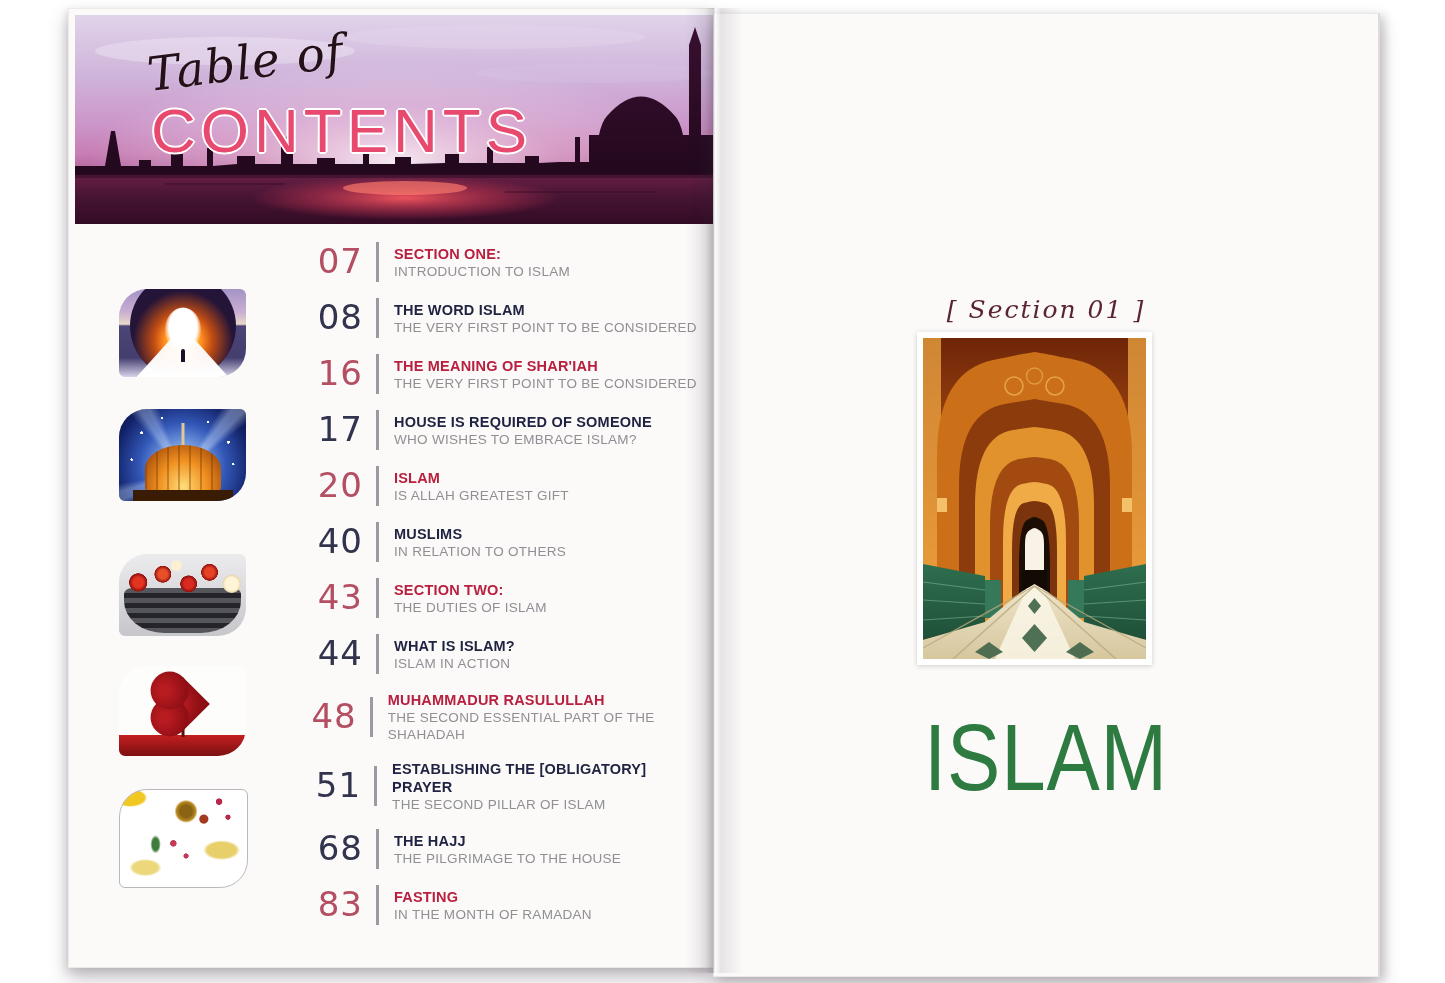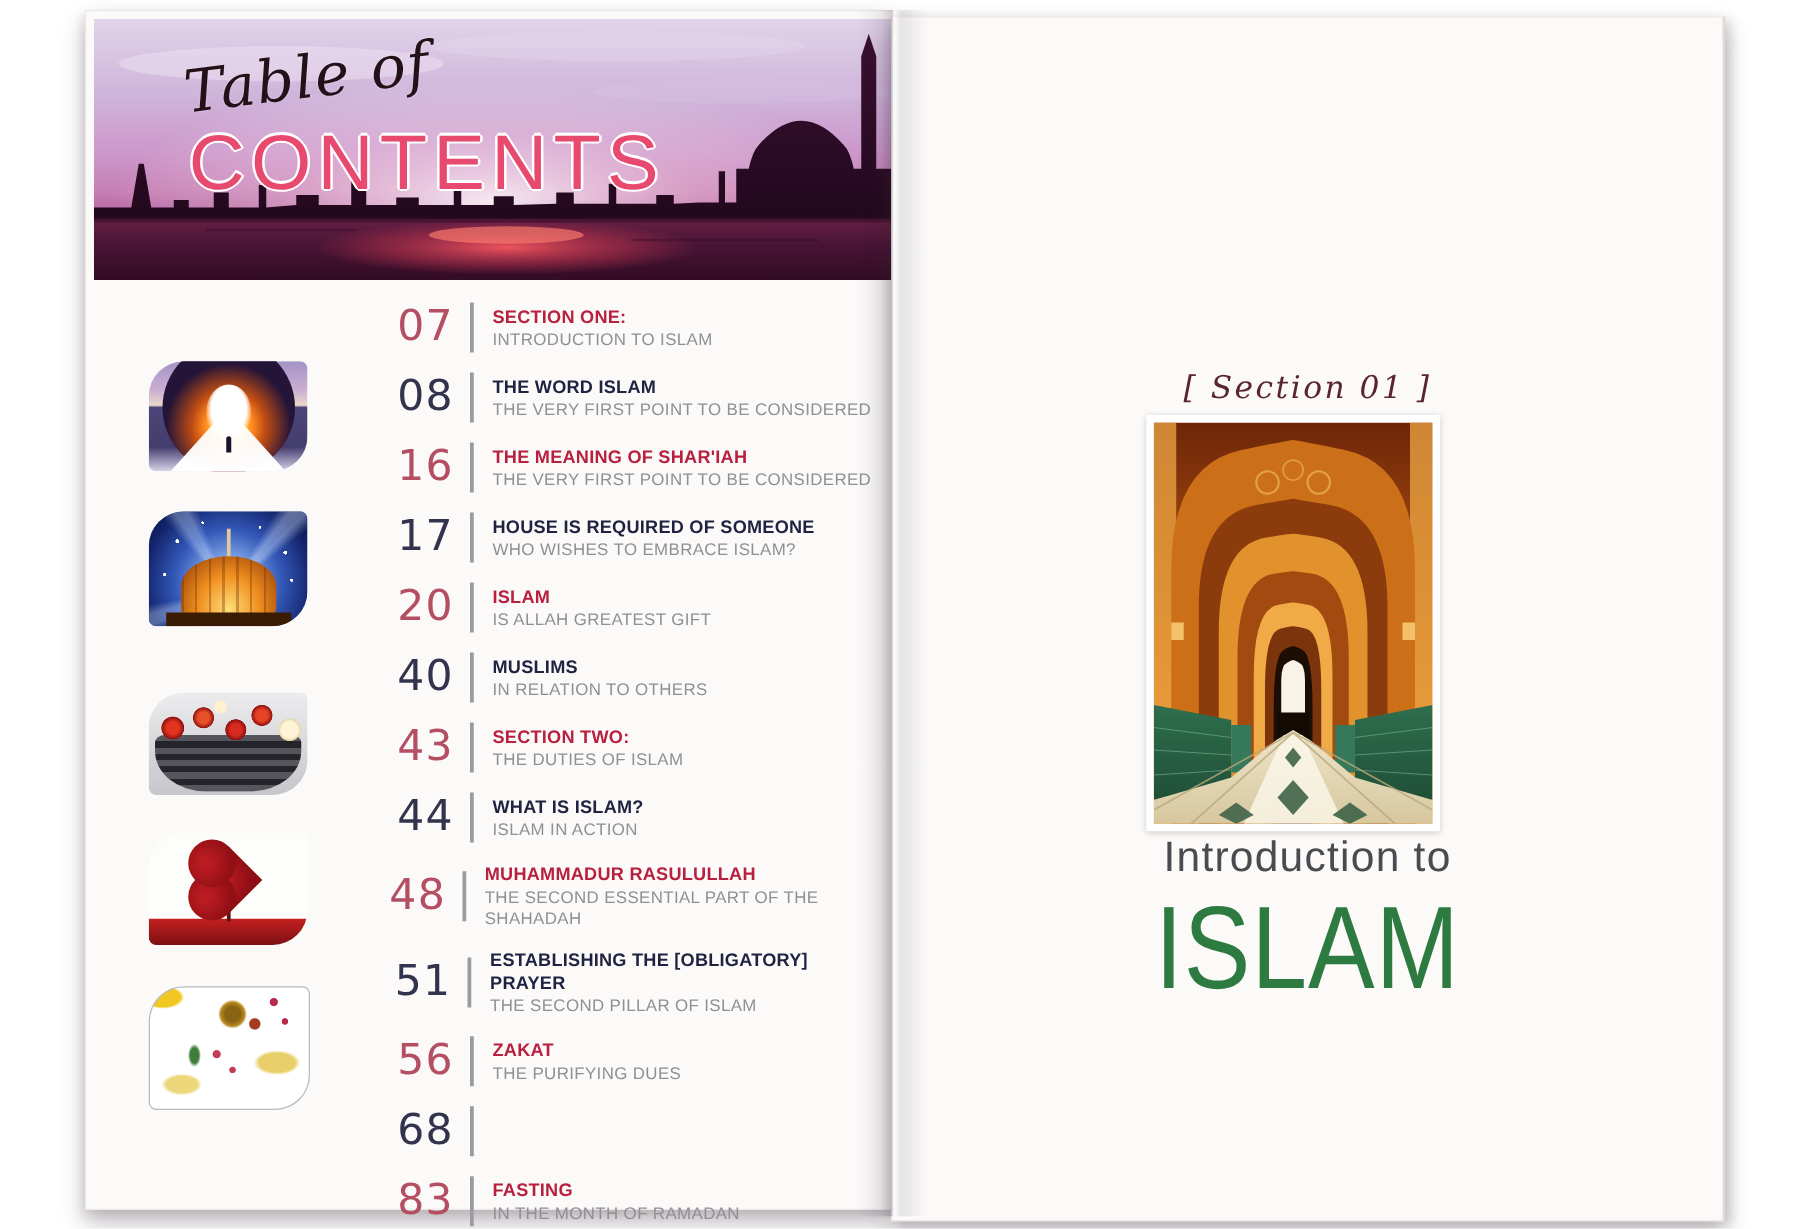--- a/index.html
+++ b/index.html
@@ -301,32 +301,28 @@
 
       <div class="toc-row dark">
         <div class="toc-num">51</div>
         <div class="toc-bar"></div>
         <div class="toc-text">
           <div class="toc-title">ESTABLISHING THE [OBLIGATORY] PRAYER</div>
           <div class="toc-sub">THE SECOND PILLAR OF ISLAM</div>
         </div>
       </div>
 
-      <div class="toc-row red">
-        <div class="toc-num">56</div>
-        <div class="toc-bar"></div>
-        <div class="toc-text">
-          <div class="toc-title">ZAKAT</div>
-          <div class="toc-sub">THE PURIFYING DUES</div>
-        </div>
-      </div>
 
       <div class="toc-row dark">
         <div class="toc-num">68</div>
         <div class="toc-bar"></div>
+        <div class="toc-text">
+          <div class="toc-title">THE HAJJ</div>
+          <div class="toc-sub">THE PILGRIMAGE TO THE HOUSE</div>
+        </div>
       </div>
 
       <div class="toc-row red">
         <div class="toc-num">83</div>
         <div class="toc-bar"></div>
         <div class="toc-text">
           <div class="toc-title">FASTING</div>
           <div class="toc-sub">IN THE MONTH OF RAMADAN</div>
         </div>
       </div>
@@ -394,18 +390,17 @@
           <line x1="111.5" y1="248" x2="30" y2="321"></line>
             <line x1="111.5" y1="248" x2="193" y2="321"></line>
           <line x1="111.5" y1="248" x2="0" y2="310"></line>
             <line x1="111.5" y1="248" x2="223" y2="310"></line>
         </g>
         <rect x="14" y="160" width="10" height="14" fill="#f4c069"></rect>
         <rect x="199" y="160" width="10" height="14" fill="#f4c069"></rect>
       </svg>
     </div>
 
-    <div class="intro-line">Introduction to</div>
     <div class="intro-title">ISLAM</div>
   </div>
 
   <div class="spine"></div>
 </div>
 
 </body></html>

